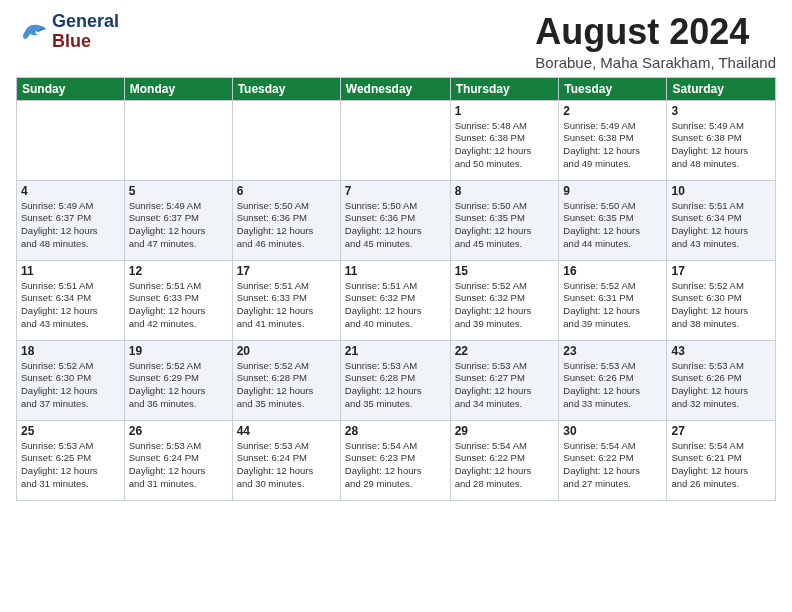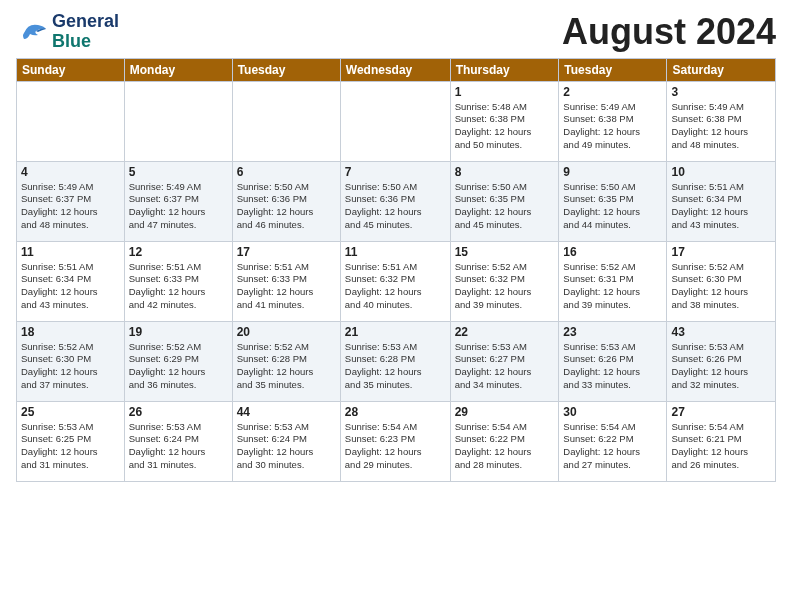--- a/index.html
+++ b/index.html
@@ -26,21 +26,21 @@
       flex-direction: column;
       align-items: flex-start;
     }
     .logo-text {
       font-size: 18px;
       font-weight: bold;
       color: #1a3a6b;
       line-height: 1.1;
     }
     .logo-text span {
-      color: #0f766e;
+      color: #7f1d1d;
     }
     .logo-row {
       display: flex;
       align-items: center;
       gap: 4px;
     }
     .title-block {
       text-align: left;
     }
     .main-title {
@@ -53,21 +53,21 @@
       font-size: 15px;
       color: #444;
       margin-top: 2px;
     }
     .calendar {
       width: 100%;
       border-collapse: collapse;
       font-size: 10px;
     }
     .calendar th {
-      background: #a16207;
+      background: #15803d;
       color: #fff;
       text-align: left;
       padding: 4px 5px;
       font-size: 12px;
       font-weight: bold;
       border: 1px solid #c0c8d8;
     }
     .calendar td {
       vertical-align: top;
       border: 1px solid #c8cfd8;
@@ -106,20 +106,21 @@
           <path d="M8,12 Q12,2 22,4 Q28,5 30,8 Q24,7 20,10 Q18,12 22,14 Q18,15 14,13 Q12,18 8,18 Q6,14 8,12Z" fill="#4a90d9"></path>
           <path d="M20,10 Q28,6 30,8 Q26,9 22,11Z" fill="#2a6ab0"></path>
         </svg>
         <div>
           <span class="logo-text">General<br><span>Blue</span></span>
         </div>
       </div>
     </div>
     <div class="title-block">
       <div class="main-title">August 2024</div>
+      <div class="subtitle">Borabue, Maha Sarakham, Thailand</div>
     </div>
   </div>
 
   <table class="calendar">
     <thead>
       <tr>
         <th>Sunday</th>
         <th>Monday</th>
         <th>Tuesday</th>
         <th>Wednesday</th>

